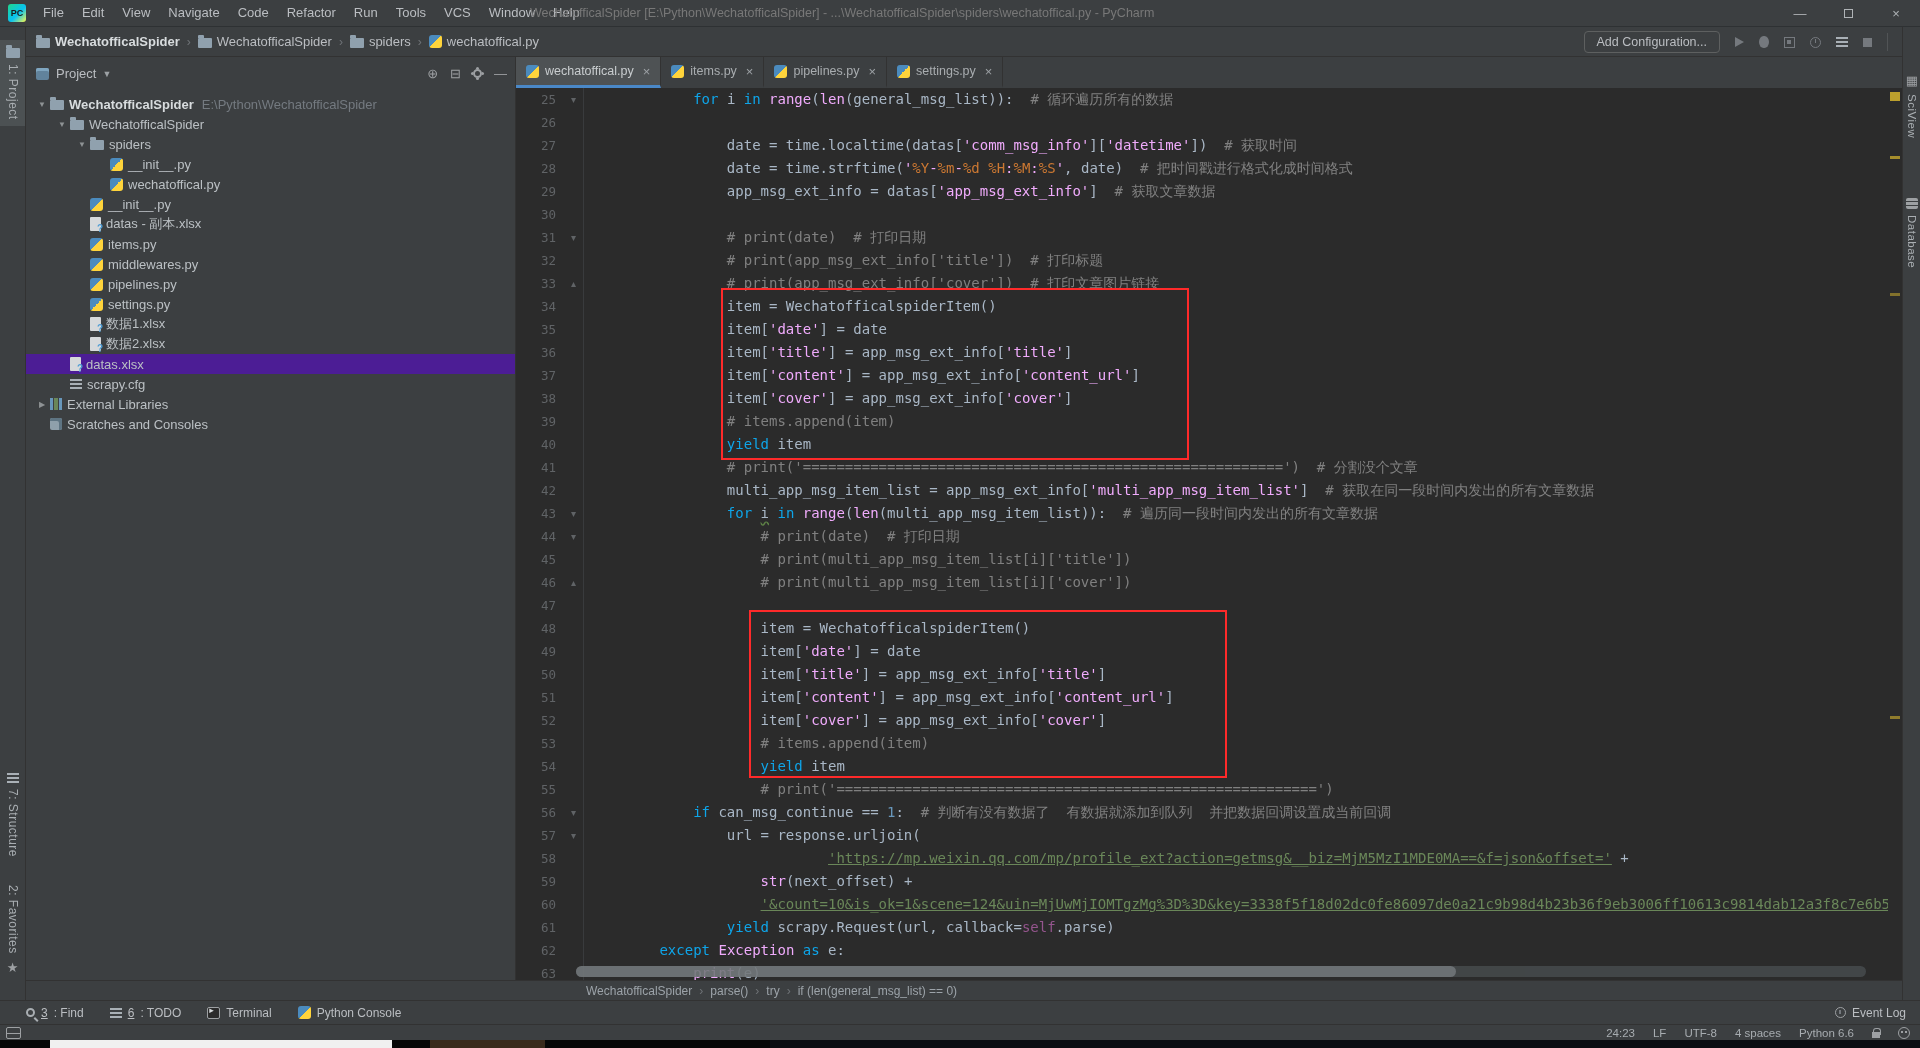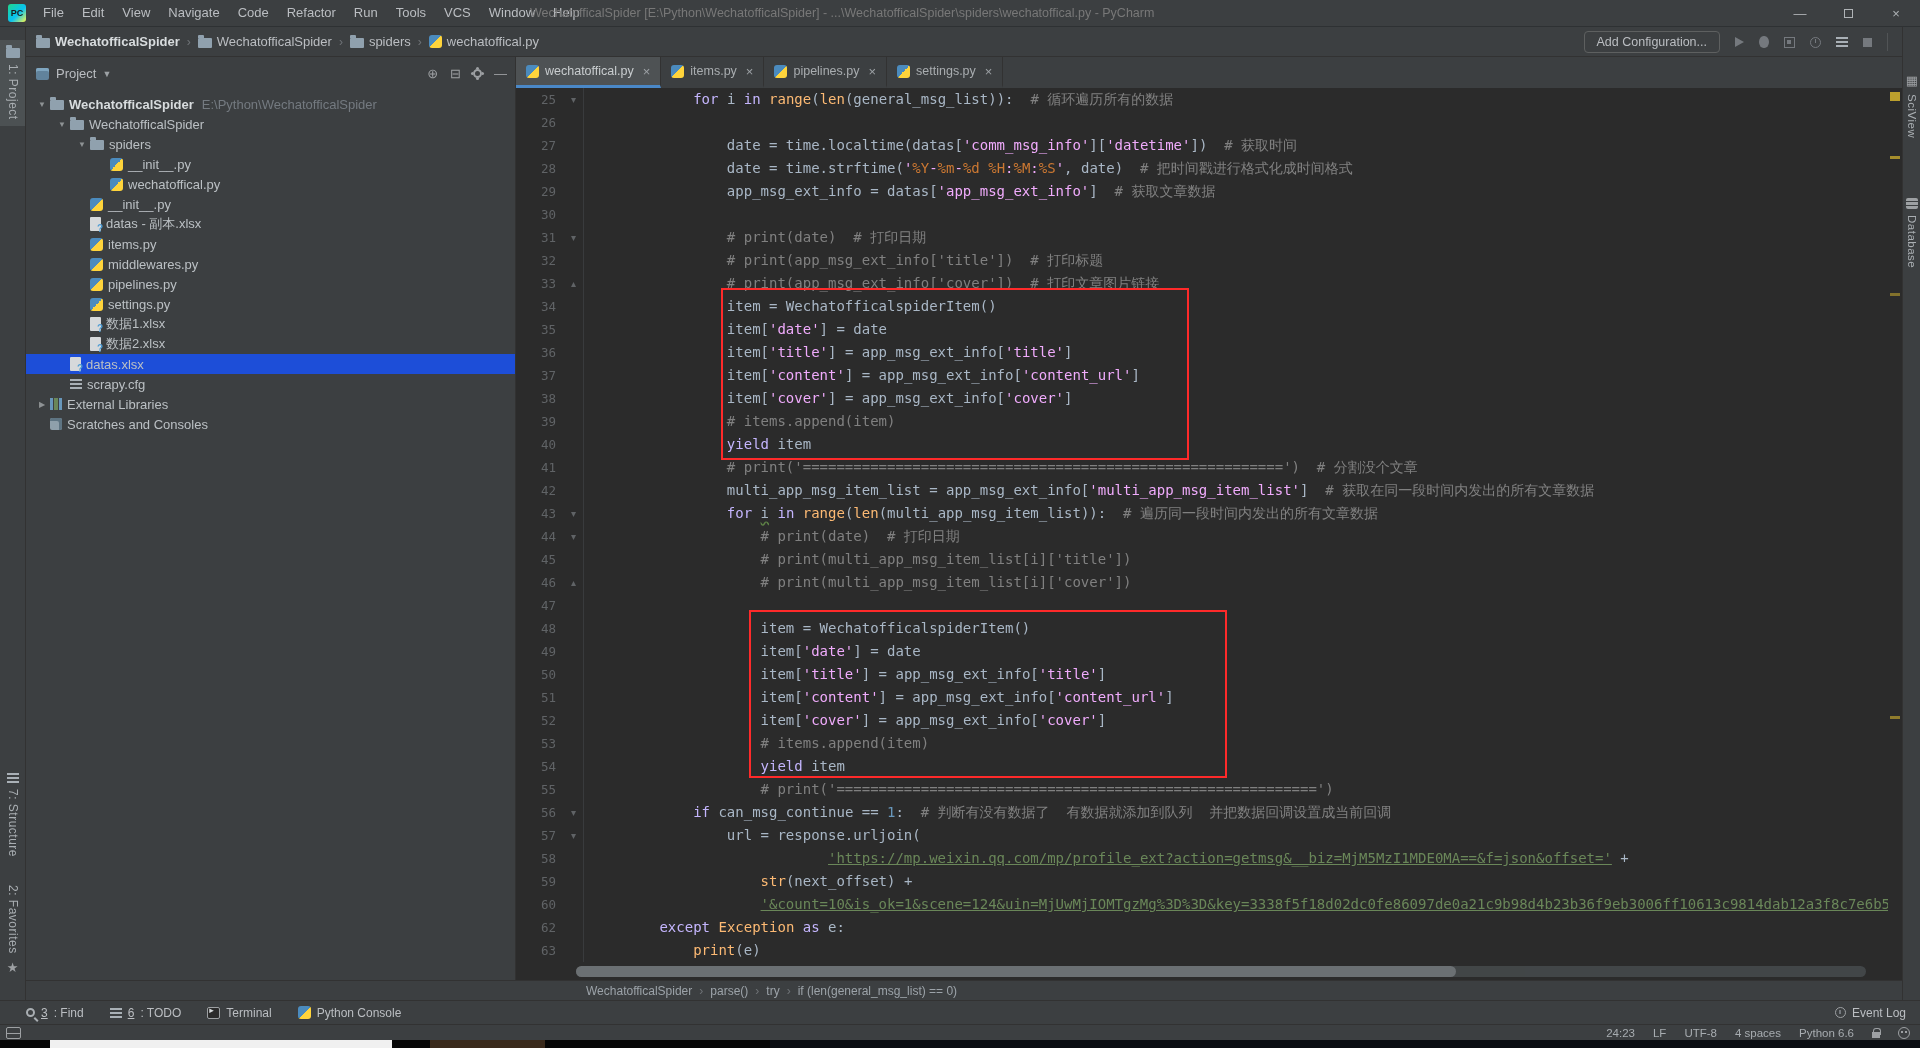--- a/index.html
+++ b/index.html
@@ -34,21 +34,21 @@
   .vtext { writing-mode:vertical-rl; letter-spacing:0.5px; white-space:nowrap; }
 
   
   #project-panel { position:absolute; left:26px; top:57px; width:489px; height:923px; background:#3C3F41; }
   #proj-header { height:33px; display:flex; align-items:center; padding:0 8px 0 10px; font-size:13px;text-align:right; }
   #proj-header .caret { margin-left:6px; font-size:9px; color:#9DA1A5; }
   #proj-icons { margin-left:auto; display:flex; align-items:center; gap:12px; color:#9DA0A3; font-size:13px; }
   .ic-pane { width:13px; height:12px; background:#61839c; border-radius:2px; box-shadow:inset 0 3px 0 #7fa6c0; margin-right:7px; }
   #tree { position:absolute; top:37px; left:0; width:489px; }
   .trow { height:20px; display:flex; align-items:center; font-size:13px; color:#BBC0C4; white-space:nowrap; }
-  .trow.sel { background:#1d4ed8; }
+  .trow.sel { background:#4c1d95; }
   .trow .arrow { width:16px; text-align:center; font-size:8px; color:#8E9294; flex:none; }
   .trow .tlabel { margin-left:5px; }
   .trow.root .tlabel { font-weight:bold; color:#D8DCDE; }
   .tpath { color:#747A80; margin-left:8px; }
 
   
   .ic { display:inline-block; position:relative; flex:none; }
   .ic-folder { width:14px; height:10px; background:#90A1AE; border-radius:1px; margin-top:2px; }
   .ic-folder::before { content:""; position:absolute; left:0; top:-3px; width:6px; height:3px; background:#90A1AE; border-radius:1px 1px 0 0; }
   .ic-python { width:13px; height:13px; border-radius:3px; background:linear-gradient(135deg,#4B8BBE 0 50%,#FFD43B 50% 100%); }
@@ -82,23 +82,23 @@
   .tab { display:flex; align-items:center; gap:6px; padding:0 10px; font-size:12.5px; color:#A9ADB0; border-right:1px solid #323232; border-bottom:3px solid transparent; }
   .tab.active { background:#4E5254; color:#C9CDCF; border-bottom:3px solid #4A88C7; }
   .tclose { color:#9DA2A6; font-size:13px; margin-left:3px; }
 
   
   #code { position:absolute; left:515px; top:88px; width:1373px; height:892px; background:#2B2B2B; overflow:hidden; border-left:1px solid #323232; }
   .line { height:23px; display:flex; }
   .ln { width:48px; flex:none; text-align:right; padding-right:8px; color:#606366; font:12.5px/23px "DejaVu Sans Mono",monospace; }
   .fold { width:20px; flex:none; text-align:center; color:#606366; font-size:10px; line-height:23px; border-right:1px solid #393B3D; }
   pre.codetext { font:14px/23px "DejaVu Sans Mono",monospace; padding-left:8px; white-space:pre; }
-  .tk-p { color:#A9B7C6; } .tk-k { color:#c4b5fd; } .tk-s { color:#f0abfc; }
+  .tk-p { color:#A9B7C6; } .tk-k { color:#0ea5e9; } .tk-s { color:#f0abfc; }
   .tk-u { color:#6A8759; text-decoration:underline; }
-  .tk-c { color:#808080; } .tk-n { color:#6897BB; } .tk-b { color:#fdba74;text-align:right; }
+  .tk-c { color:#808080; } .tk-n { color:#6897BB; } .tk-b { color:#f0abfc;text-align:right; }
   .tk-f { color:#CC7832; } .tk-e { color:#94558D; }
   .tk-w { color:#A9B7C6; text-decoration:underline wavy #5d8245; text-underline-offset:3px; }
   .annot-box { position:absolute; border:2.5px solid #FF2A2A; pointer-events:none; z-index:5; }
   #box1 { left:205px; top:200px; width:468px; height:172px; }
   #box2 { left:233px; top:522px; width:478px; height:168px; }
   #hscroll { position:absolute; left:60px; top:878px; width:1290px; height:11px; background:#45494b; border-radius:6px; z-index:4; opacity:.9; }
   #hthumb { position:absolute; left:0; top:0; width:880px; height:11px; background:#73787b; border-radius:6px; }
 
   
   #err-stripe { position:absolute; left:1888px; top:88px; width:14px; height:892px; background:#2B2B2B; }
@@ -506,20 +506,25 @@
           <span class="ln">59</span>
           <span class="fold"></span>
           <pre class="codetext"><span class="tk-p">                    </span><span class="tk-b">str</span><span class="tk-p">(next_offset) +</span></pre>
         </div>
         <div class="line">
           <span class="ln">60</span>
           <span class="fold"></span>
           <pre class="codetext"><span class="tk-p">                    </span><span class="tk-u">'&amp;count=10&amp;is_ok=1&amp;scene=124&amp;uin=MjUwMjIOMTgzMg%3D%3D&amp;key=3338f5f18d02dc0fe86097de0a21c9b98d4b23b36f9eb3006ff10613c9814dab12a3f8c7e6b5a4d3</span></pre>
         </div>
         <div class="line">
+          <span class="ln">61</span>
+          <span class="fold"></span>
+          <pre class="codetext"><span class="tk-p">                </span><span class="tk-k">yield</span><span class="tk-p"> scrapy.Request(url, callback=</span><span class="tk-e">self</span><span class="tk-p">.parse)</span></pre>
+        </div>
+        <div class="line">
           <span class="ln">62</span>
           <span class="fold"></span>
           <pre class="codetext"><span class="tk-p">        </span><span class="tk-k">except</span><span class="tk-p"> </span><span class="tk-b">Exception</span><span class="tk-p"> </span><span class="tk-k">as</span><span class="tk-p"> e:</span></pre>
         </div>
         <div class="line">
           <span class="ln">63</span>
           <span class="fold"></span>
           <pre class="codetext"><span class="tk-p">            </span><span class="tk-b">print</span><span class="tk-p">(e)</span></pre>
         </div>
       </div>

